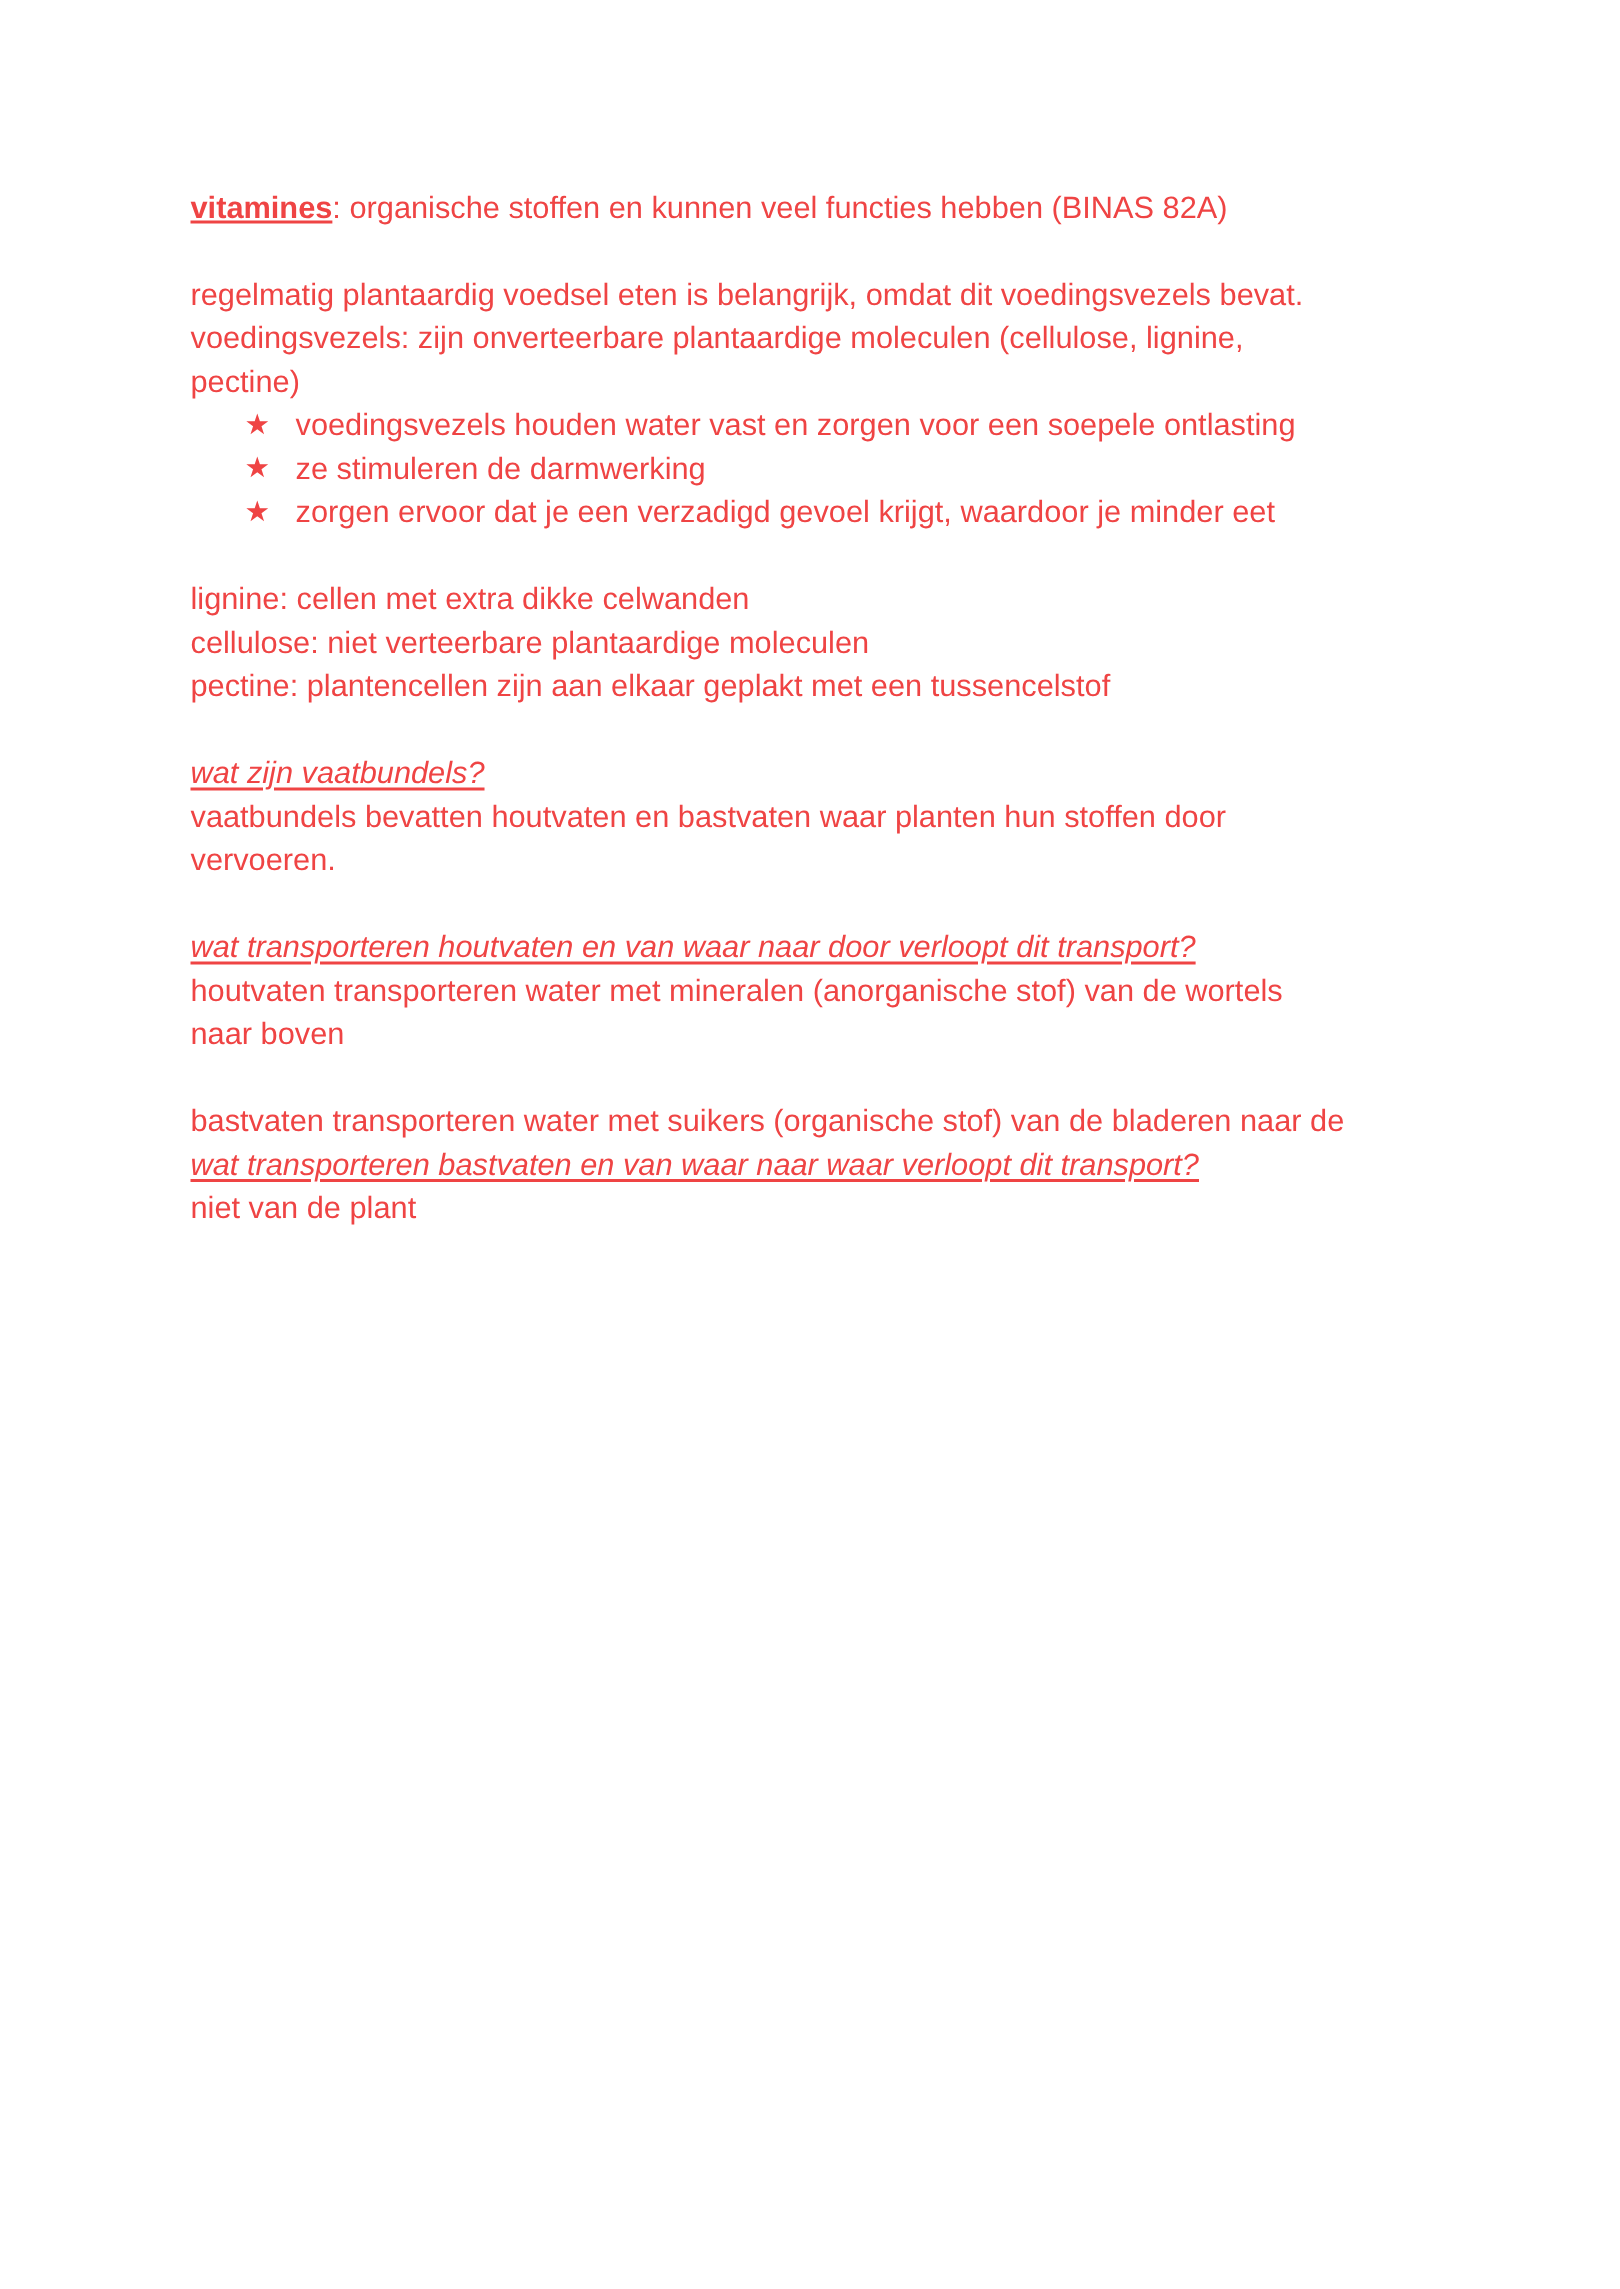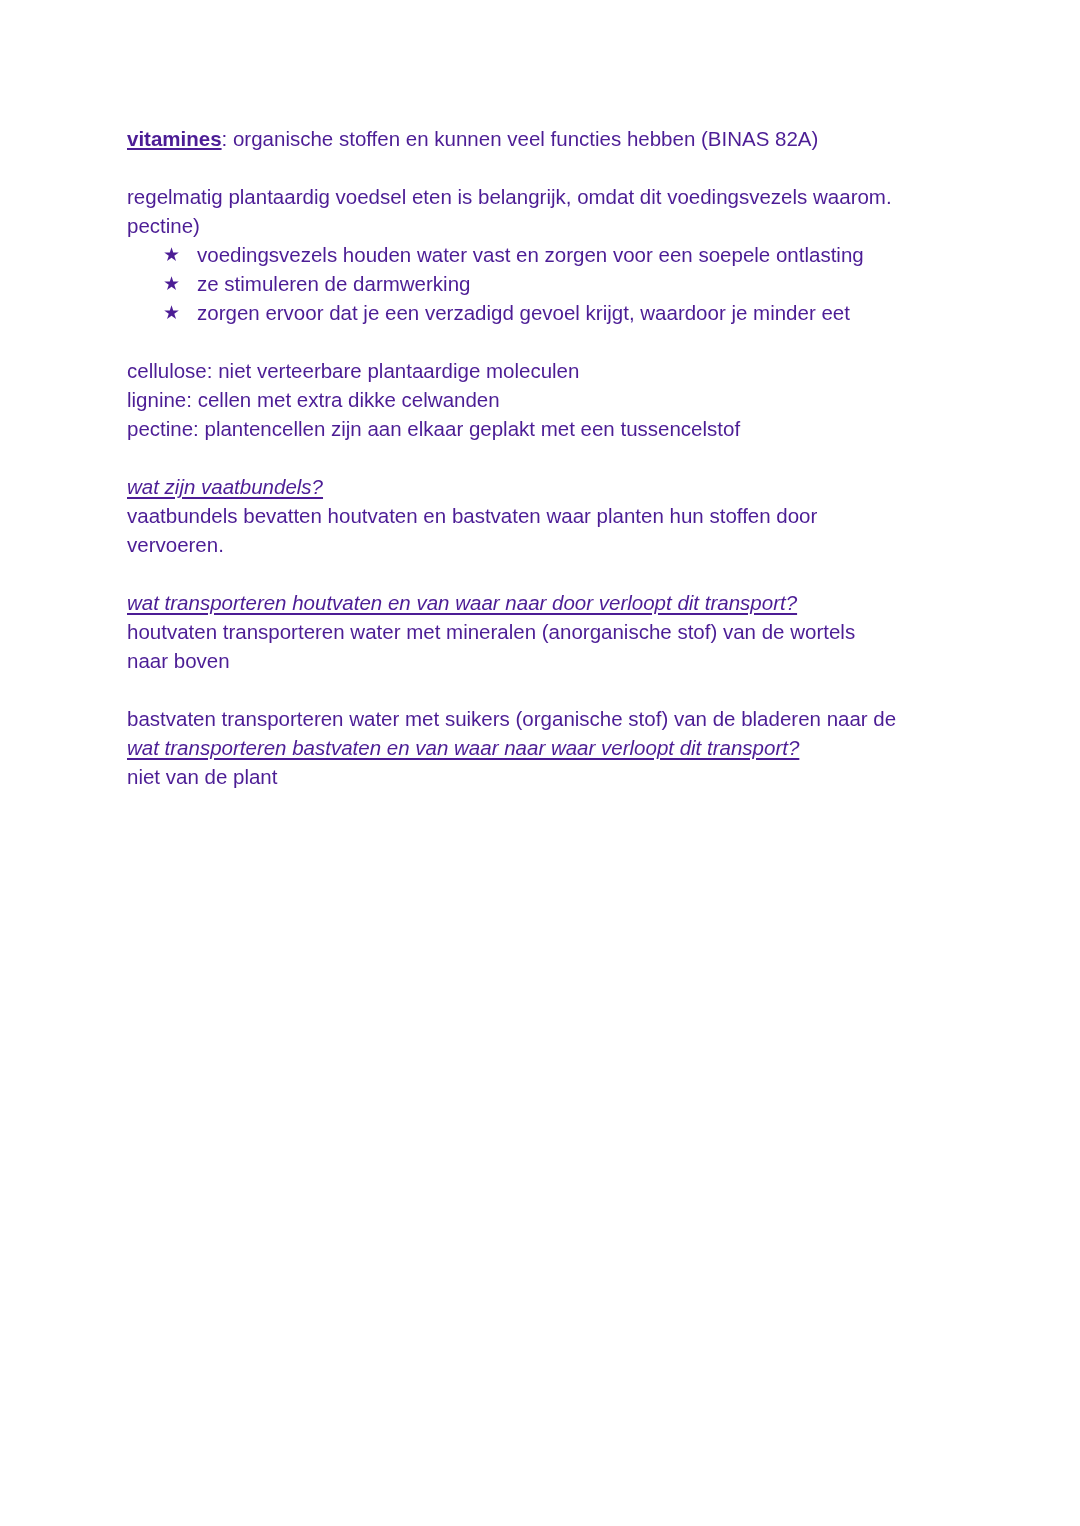--- a/index.html
+++ b/index.html
@@ -20,21 +20,21 @@
     width: 1080px;
     height: 1526px;
     background: #ffffff;
     box-sizing: border-box;
     padding: 124px 127px 0 127px;
   }
   .doc-body {
     width: 828px;
     font-size: 20.5px;
     line-height: 29px;
-    color: #4c1d95;
+    color: #ef4444;
   }
   .para {
     margin: 0;
     padding: 0;
   }
   .blank-line {
     height: 29px;
     line-height: 29px;
     font-size: 20.5px;
   }
@@ -87,34 +87,35 @@
 <div class="page">
   <div class="doc-body">
 
     <div class="para">
       <div class="line"><span class="term">vitamines</span><span class="inline-seg">: organische stoffen en kunnen veel functies hebben (BINAS 82A)</span></div>
     </div>
 
     <div class="blank-line">&nbsp;</div>
 
     <div class="para">
-      <div class="line"><span class="inline-seg">regelmatig plantaardig voedsel eten is belangrijk, omdat dit </span><span class="b">voedingsvezels</span><span class="inline-seg"> waarom.</span></div>
+      <div class="line"><span class="inline-seg">regelmatig plantaardig voedsel eten is belangrijk, omdat dit </span><span class="b">voedingsvezels</span><span class="inline-seg"> bevat.</span></div>
+      <div class="line"><span class="b">voedingsvezels</span><span class="inline-seg">: zijn onverteerbare plantaardige moleculen (cellulose, lignine,</span></div>
       <div class="line">pectine)</div>
       <ul class="star-list">
         <li><span class="star">★</span><span>voedingsvezels houden water vast en zorgen voor een soepele ontlasting</span></li>
         <li><span class="star">★</span><span>ze stimuleren de darmwerking</span></li>
         <li><span class="star">★</span><span>zorgen ervoor dat je een verzadigd gevoel krijgt, waardoor je minder eet</span></li>
       </ul>
     </div>
 
     <div class="blank-line">&nbsp;</div>
 
     <div class="para">
+      <div class="line"><span class="b">lignine</span><span class="inline-seg">: cellen met extra dikke celwanden</span></div>
       <div class="line"><span class="b">cellulose</span><span class="inline-seg">: niet verteerbare plantaardige moleculen</span></div>
-      <div class="line"><span class="b">lignine</span><span class="inline-seg">: cellen met extra dikke celwanden</span></div>
       <div class="line"><span class="b">pectine</span><span class="inline-seg">: plantencellen zijn aan elkaar geplakt met een </span><span class="b">tussencelstof</span></div>
     </div>
 
     <div class="blank-line">&nbsp;</div>
 
     <div class="para">
       <div class="line"><span class="q-heading">wat zijn vaatbundels?</span></div>
       <div class="line"><span class="inline-seg">vaatbundels bevatten </span><span class="b">houtvaten</span><span class="inline-seg"> en </span><span class="b">bastvaten</span><span class="inline-seg"> waar planten hun stoffen door</span></div>
       <div class="line">vervoeren.</div>
     </div>

